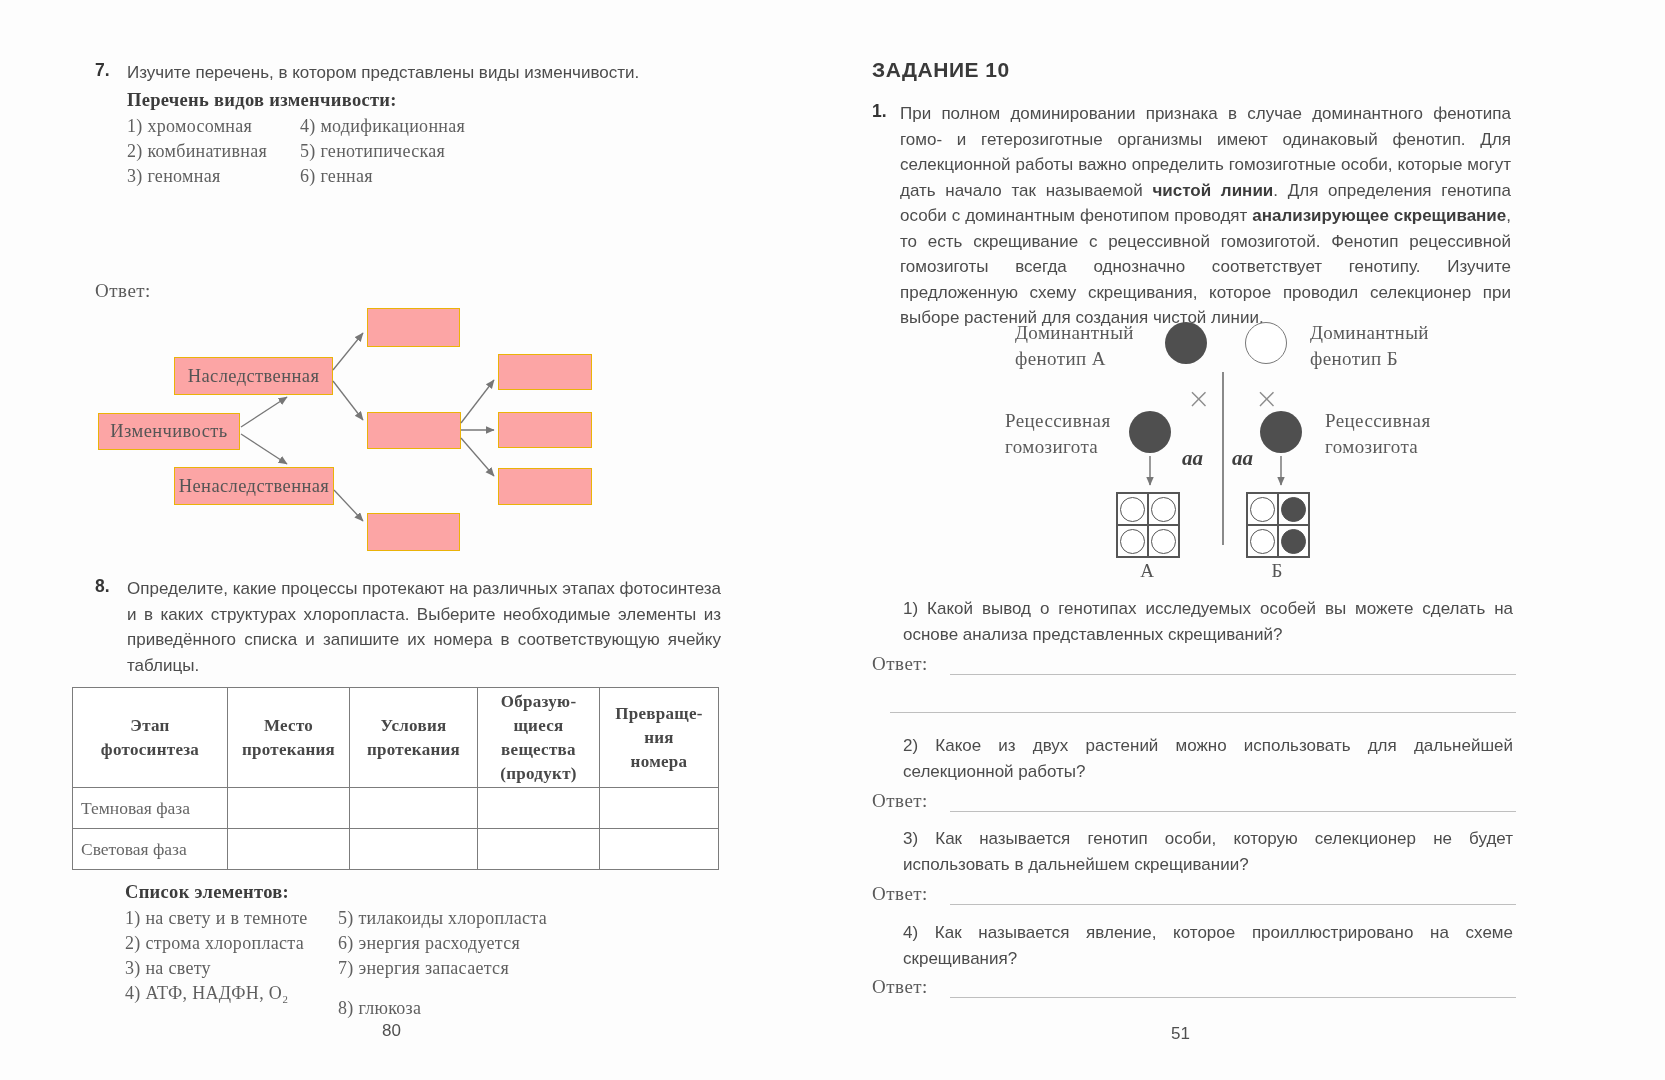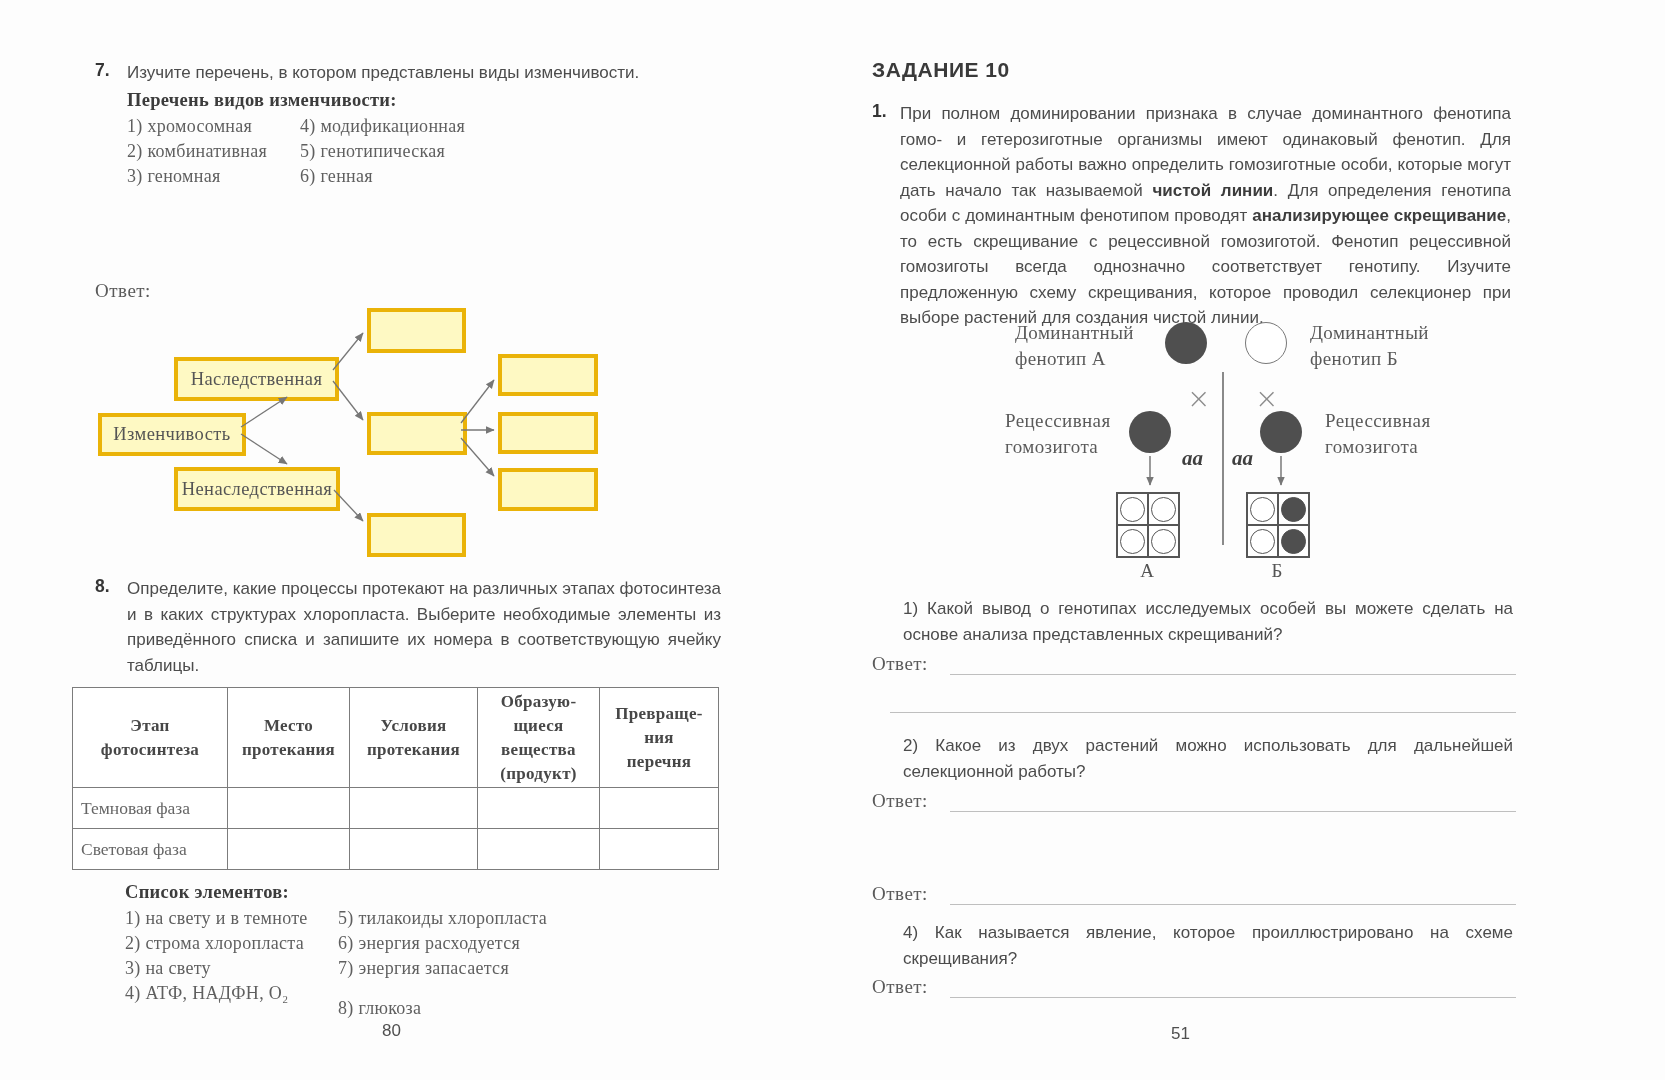--- a/index.html
+++ b/index.html
@@ -7,21 +7,21 @@
          font-family:"Liberation Sans",sans-serif;}
   .abs{position:absolute;}
   .sans{font-family:"Liberation Sans",sans-serif;color:#4c4c4c;}
   .serif{font-family:"Liberation Serif","DejaVu Serif",serif;color:#5f5f5f;letter-spacing:.3px;}
   .b{font-weight:bold;color:#3c3c3c;}
   .jst{text-align:justify;}
   .qnum{font-weight:bold;color:#353535;font-size:17.5px;font-family:"Liberation Sans",sans-serif;}
   .title{font-weight:bold;color:#3a3a3a;font-size:21px;letter-spacing:.5px;font-family:"Liberation Sans",sans-serif;}
   .instr{font-size:17px;line-height:25.5px;}
   .listitem{font-size:18px;}
-  .box{position:absolute;border:4px solid #eab308;background:#fef9c3;display:flex;align-items:center;justify-content:center;
+  .box{position:absolute;border:1px solid #eab308;background:#fca5a5;display:flex;align-items:center;justify-content:center;
        font-family:"Liberation Serif","DejaVu Serif",serif;font-size:18.5px;color:#555;letter-spacing:.4px;}
   .ansline{position:absolute;border-bottom:1.5px solid #bfbfbf;height:20px;}
   .anslabel{font-family:"Liberation Serif","DejaVu Serif",serif;font-size:19px;color:#5a5a5a;letter-spacing:.5px;}
   .circle{position:absolute;border-radius:50%;box-sizing:border-box;}
   .circle.dark{background:#4f4f4f;}
   .circle.light{background:#fff;border:1.5px solid #787878;}
   .cross{position:absolute;font-family:"DejaVu Sans",sans-serif;font-size:28px;color:#8d8d8d;font-weight:300;}
   .divider{position:absolute;width:1.5px;background:#8a8a8a;}
   .punnett{position:absolute;width:62px;height:64px;border:1.5px solid #565656;background:#fff;
            display:grid;grid-template-columns:1fr 1fr;grid-template-rows:1fr 1fr;box-sizing:content-box;}
@@ -107,21 +107,21 @@
         <th>Место
 протекания</th>
         <th>Условия
 протекания</th>
         <th>Образую-
 щиеся
 вещества
 (продукт)</th>
         <th>Превраще-
 ния
-перечня</th>
+номера</th>
       </tr>
     </thead>
     <tbody>
       <tr style="height:41px;">
         <td class="rowlabel">Темновая фаза</td>
         <td></td>
         <td></td>
         <td></td>
         <td></td>
       </tr>
@@ -216,20 +216,21 @@
 
   <div class="abs sans instr jst" style="left:903px;top:596px;width:610px;">1) Какой вывод о генотипах исследуемых особей вы можете сделать на основе анализа представленных скрещиваний?</div>
   <div class="abs anslabel" style="left:872px;top:653px;">Ответ:</div>
   <div class="ansline" style="left:950px;top:654px;width:566px;"></div>
   <div class="ansline" style="left:890px;top:692px;width:626px;"></div>
 
   <div class="abs sans instr jst" style="left:903px;top:733px;width:610px;">2) Какое из двух растений можно использовать для дальнейшей селекционной работы?</div>
   <div class="abs anslabel" style="left:872px;top:790px;">Ответ:</div>
   <div class="ansline" style="left:950px;top:791px;width:566px;"></div>
 
+  <div class="abs sans instr jst" style="left:903px;top:826px;width:610px;">3) Как называется генотип особи, которую селекционер не будет использовать в дальнейшем скрещивании?</div>
   <div class="abs anslabel" style="left:872px;top:883px;">Ответ:</div>
   <div class="ansline" style="left:950px;top:884px;width:566px;"></div>
 
   <div class="abs sans instr jst" style="left:903px;top:920px;width:610px;">4) Как называется явление, которое проиллюстрировано на схеме скрещивания?</div>
   <div class="abs anslabel" style="left:872px;top:976px;">Ответ:</div>
   <div class="ansline" style="left:950px;top:977px;width:566px;"></div>
 
   <div class="abs pagenum" style="left:1171px;top:1024px;">51</div>
 
 </div>

